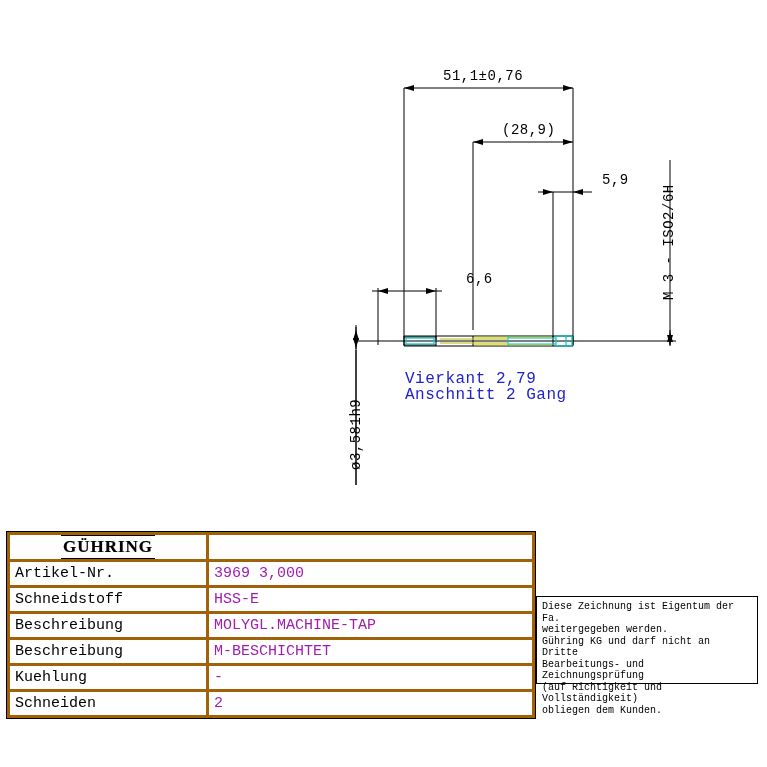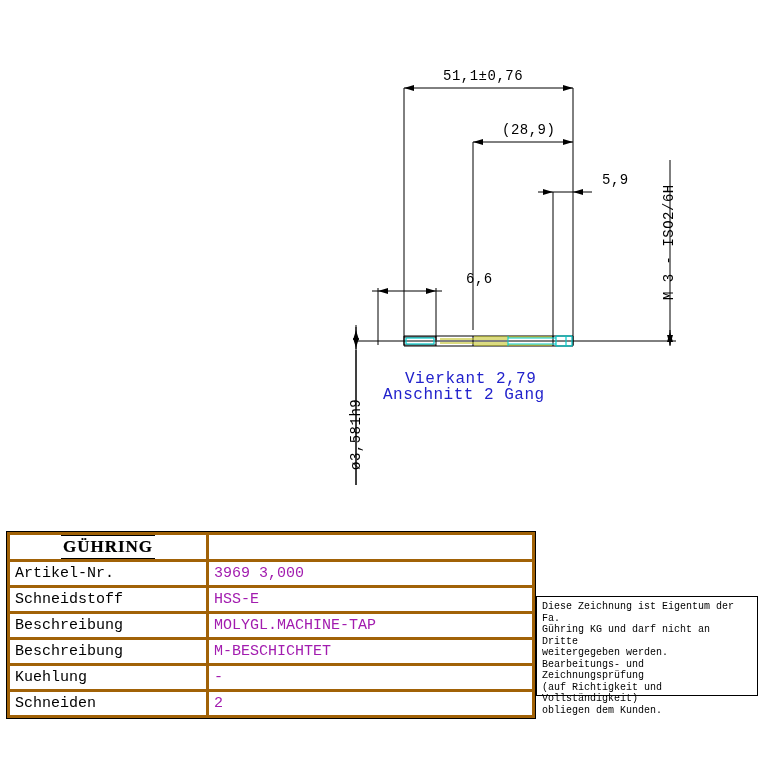--- a/index.html
+++ b/index.html
@@ -94,21 +94,21 @@
     border-bottom: 1px solid #000;
     padding: 0 2px;
   }
 
   
   #legal-box {
     position: absolute;
     left: 536px;
     top: 596px;
     width: 222px;
-    height: 100px;
+    height: 88px;
     border: 1px solid #000;
     box-sizing: border-box;
     padding: 4px 5px;
     font-family: "Liberation Mono", monospace;
     font-size: 10px;
     line-height: 11.5px;
     color: #000;
   }
 
   
@@ -224,21 +224,21 @@
 
   <div class="abs dim-text" style="left:602px; top:172px;">5,9</div>
 
   <div class="abs dim-text" style="left:455px; top:271px;margin-left:11px;">6,6</div>
 
   <div class="abs dim-text vert" style="left:348px; top:470px;">ø3,581h9</div>
 
   <div class="abs dim-text vert" style="left:661px; top:300px;">M 3 - ISO2/6H</div>
 
   <div class="abs note-text" style="left:405px; top:370px;">Vierkant 2,79</div>
-  <div class="abs note-text" style="left:383px; top:386px;">Anschnitt 2 Gang</div>
+  <div class="abs note-text" style="left:405px; top:386px;">Anschnitt 2 Gang</div>
 
   <div id="table-block">
     <table>
       <tbody>
           <tr>
         <td class="logo-cell key">
           <div class="logo"><span>GÜHRING</span></div>
         </td>
         <td class="logo-cell val"></td>
       </tr>
@@ -265,20 +265,20 @@
       <tr>
         <td class="key">Schneiden</td>
         <td class="val">2</td>
       </tr>
     </tbody>
       </table>
   </div>
 
   <div id="legal-box">
     <div>Diese Zeichnung ist Eigentum der Fa.</div>
+    <div>weitergegeben werden.</div>
     <div>Gühring KG und darf nicht an Dritte</div>
-    <div>weitergegeben werden.</div>
     <div>Bearbeitungs- und Zeichnungsprüfung</div>
     <div>(auf Richtigkeit und Vollständigkeit)</div>
     <div>obliegen dem Kunden.</div>
   </div>
 
 </div>
 
 </body></html>

